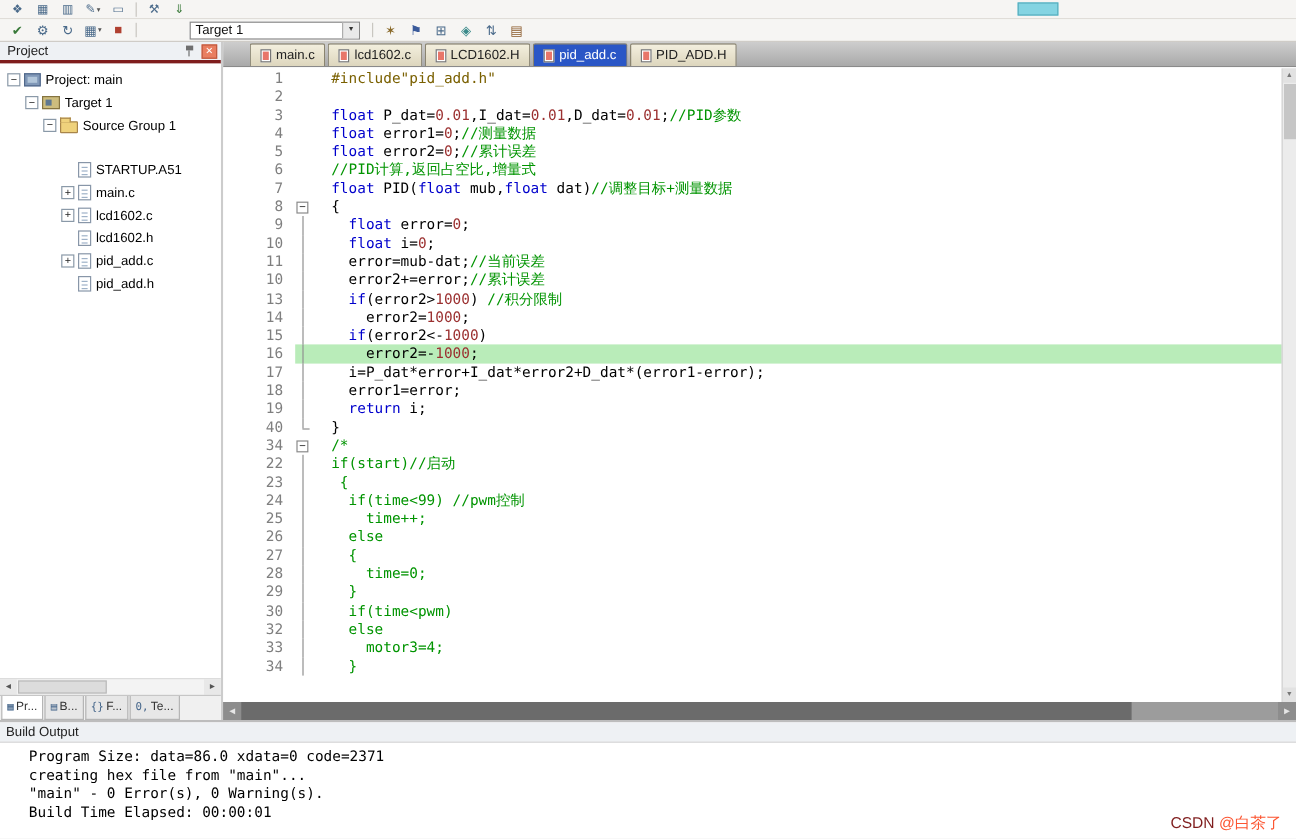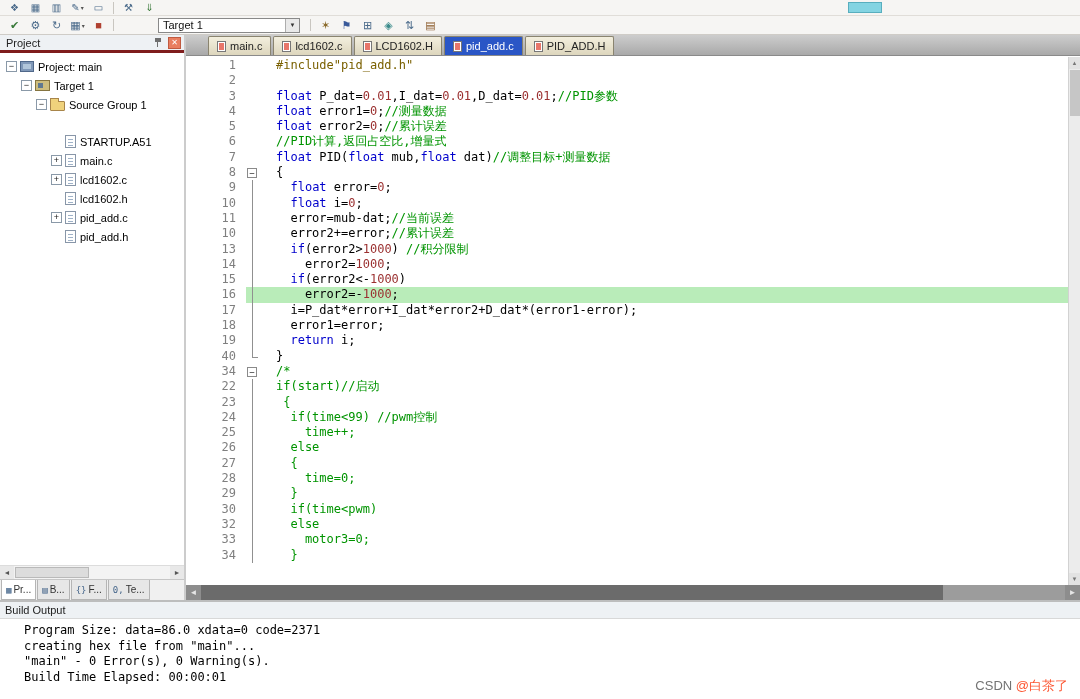--- a/index.html
+++ b/index.html
@@ -84,21 +84,21 @@
   .ehscroll{height:15px;background:#9c9c9c;display:flex;align-items:center;flex:none}
   .ehs-arrow{width:15px;height:15px;background:#8d8d8d;color:#e6e6e6;font-size:8px;display:flex;align-items:center;justify-content:center;flex:none}
   .ehs-thumb{width:742px;height:15px;background:#6b6b6b;flex:none}
   .ehs-track{flex:1}
 
   
   .bo{height:99px;background:#fff;border-top:2px solid #bdbdbd;display:flex;flex-direction:column}
   .bo-head{height:17px;background:#eef1f4;border-bottom:1px solid #d8d8d8;display:flex;align-items:center;padding-left:5px;font-size:11px;color:#222;flex:none}
   .bo-body{flex:1;position:relative;font-family:"DejaVu Sans Mono","Liberation Mono",monospace;font-size:12px;line-height:15.5px;padding:4px 24px;color:#000;overflow:hidden}
   .watermark{position:absolute;right:12px;bottom:6px;font-size:13px;font-family:"Liberation Sans",sans-serif}
-  .wm-prefix{color:#737373}
+  .wm-prefix{color:#7f1d1d}
   .wm-handle{color:var(--c-watermark_red,#fc5531)}
 </style>
 </head>
 <body>
 
 <div class="window">
 
   <div class="tb tb1">
     <span id="tb1-icons" class="iconrow">
         <span class="icon-btn">
@@ -499,21 +499,21 @@
             <span class="ln">32</span>
             <div class="cbody">
               <span class="fold line"></span>
               <span class="ctext"><span class="tk-com">  else</span></span>
             </div>
           </div>
           <div class="cl">
             <span class="ln">33</span>
             <div class="cbody">
               <span class="fold line"></span>
-              <span class="ctext"><span class="tk-com">    motor3=0;</span></span>
+              <span class="ctext"><span class="tk-com">    motor3=4;</span></span>
             </div>
           </div>
           <div class="cl">
             <span class="ln">34</span>
             <div class="cbody">
               <span class="fold line"></span>
               <span class="ctext"><span class="tk-com">  }</span></span>
             </div>
           </div>
         </div>

